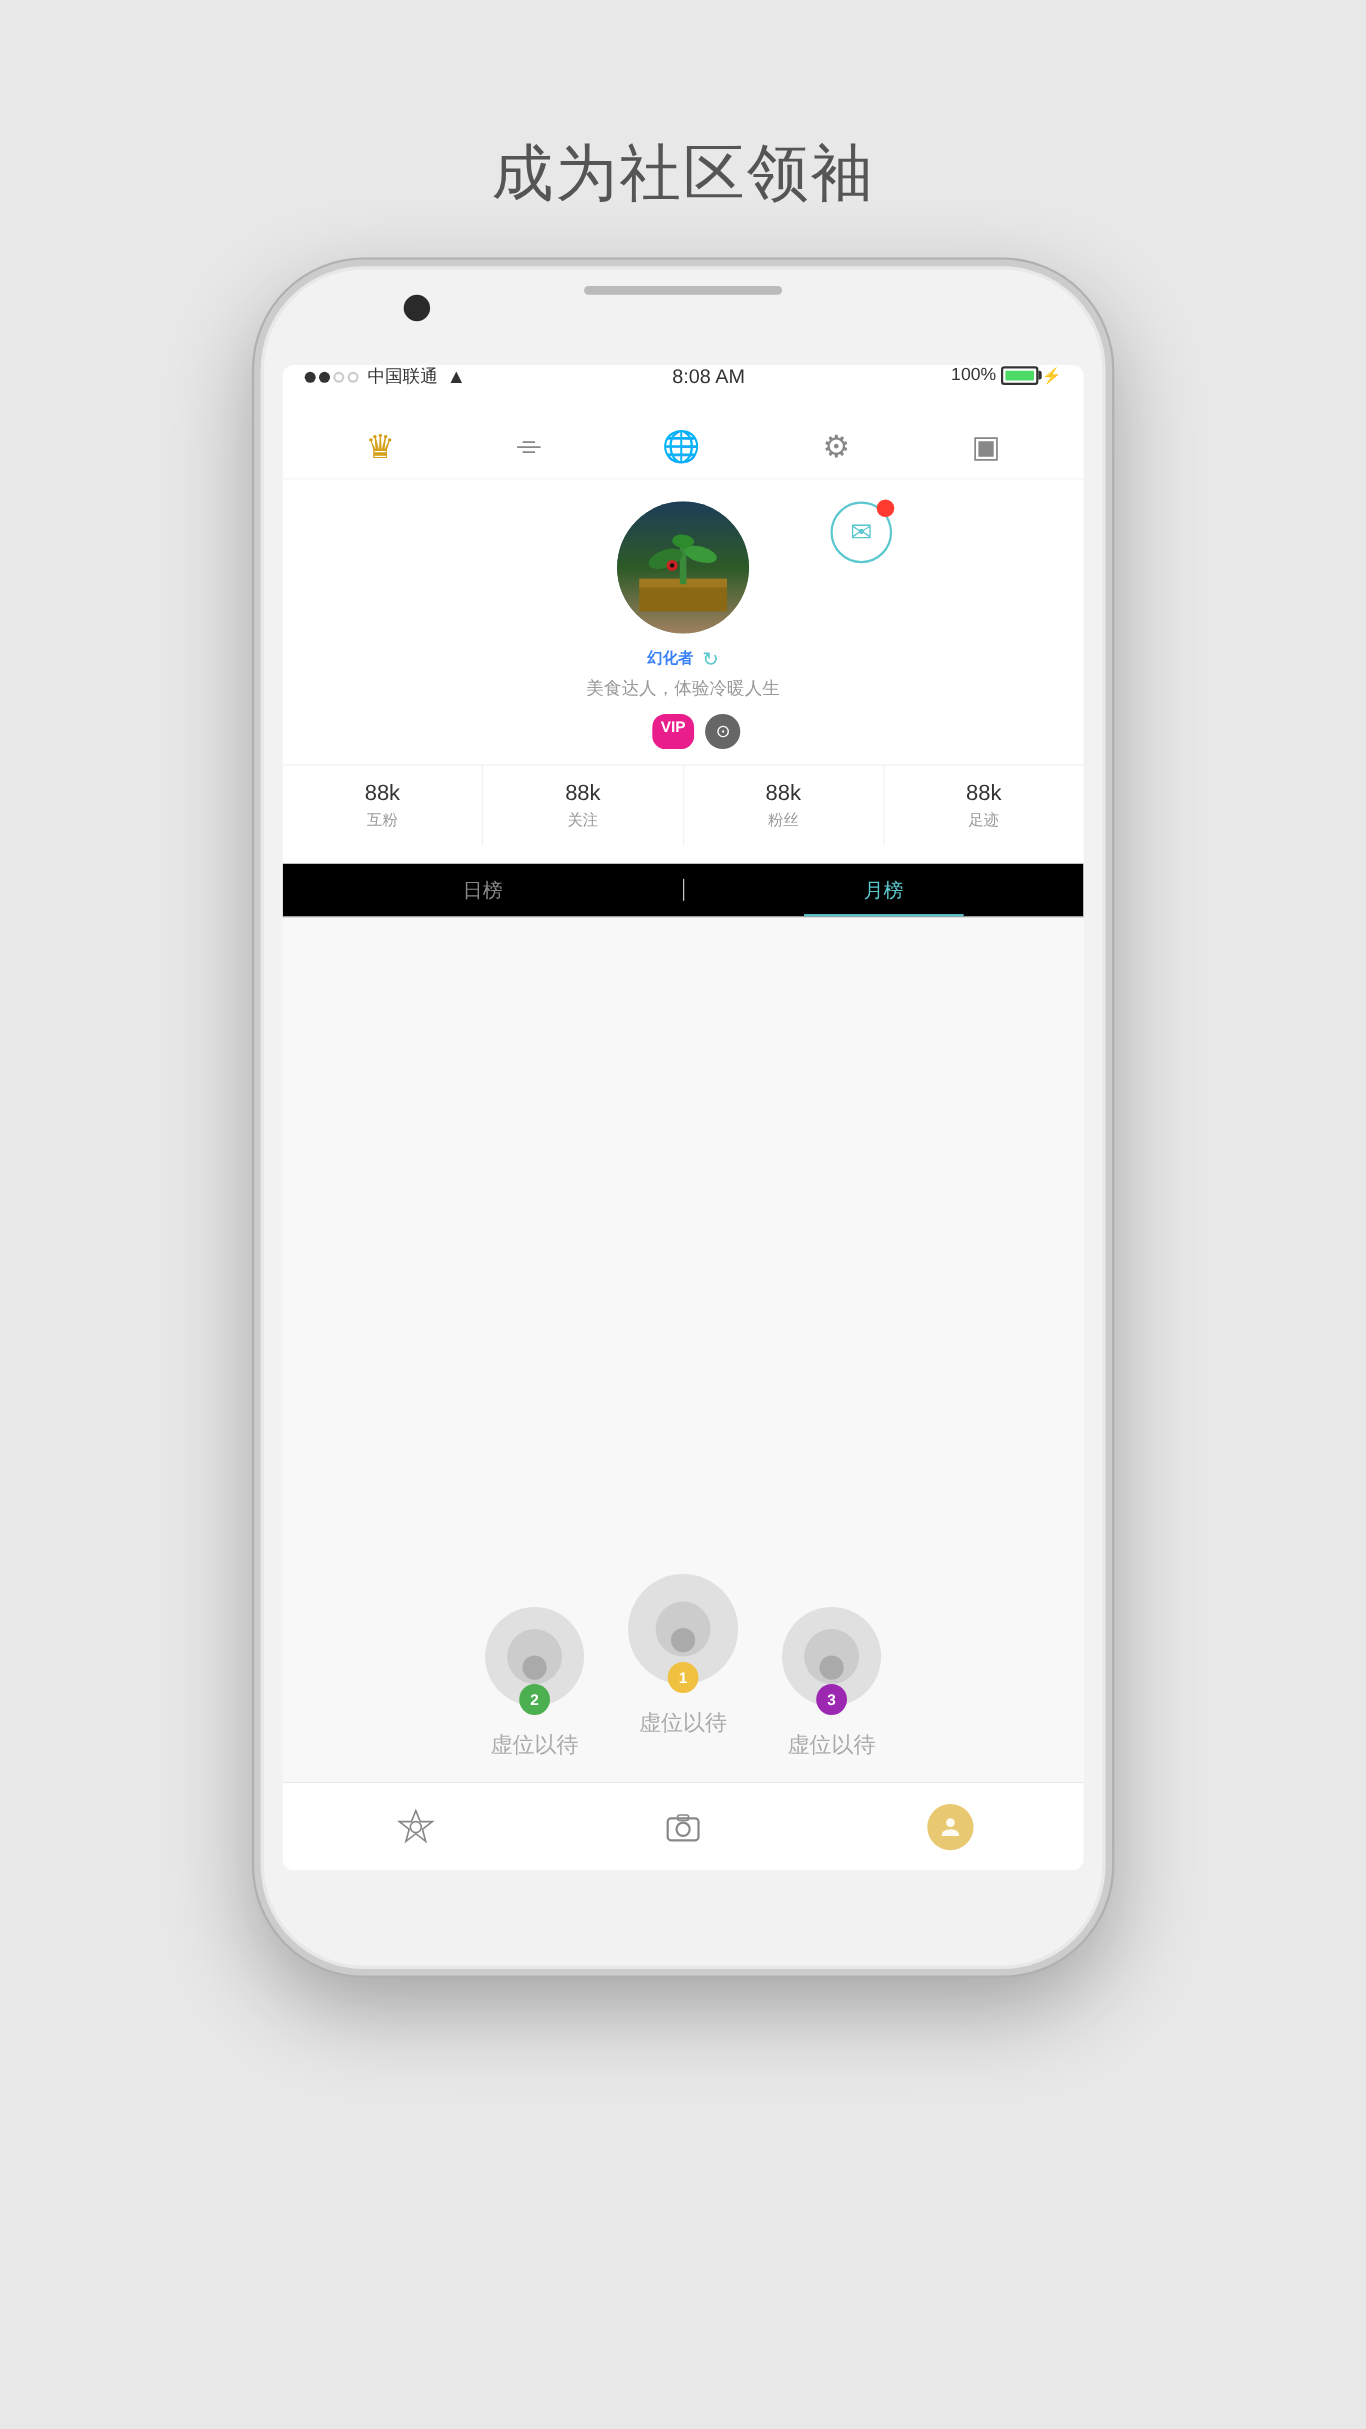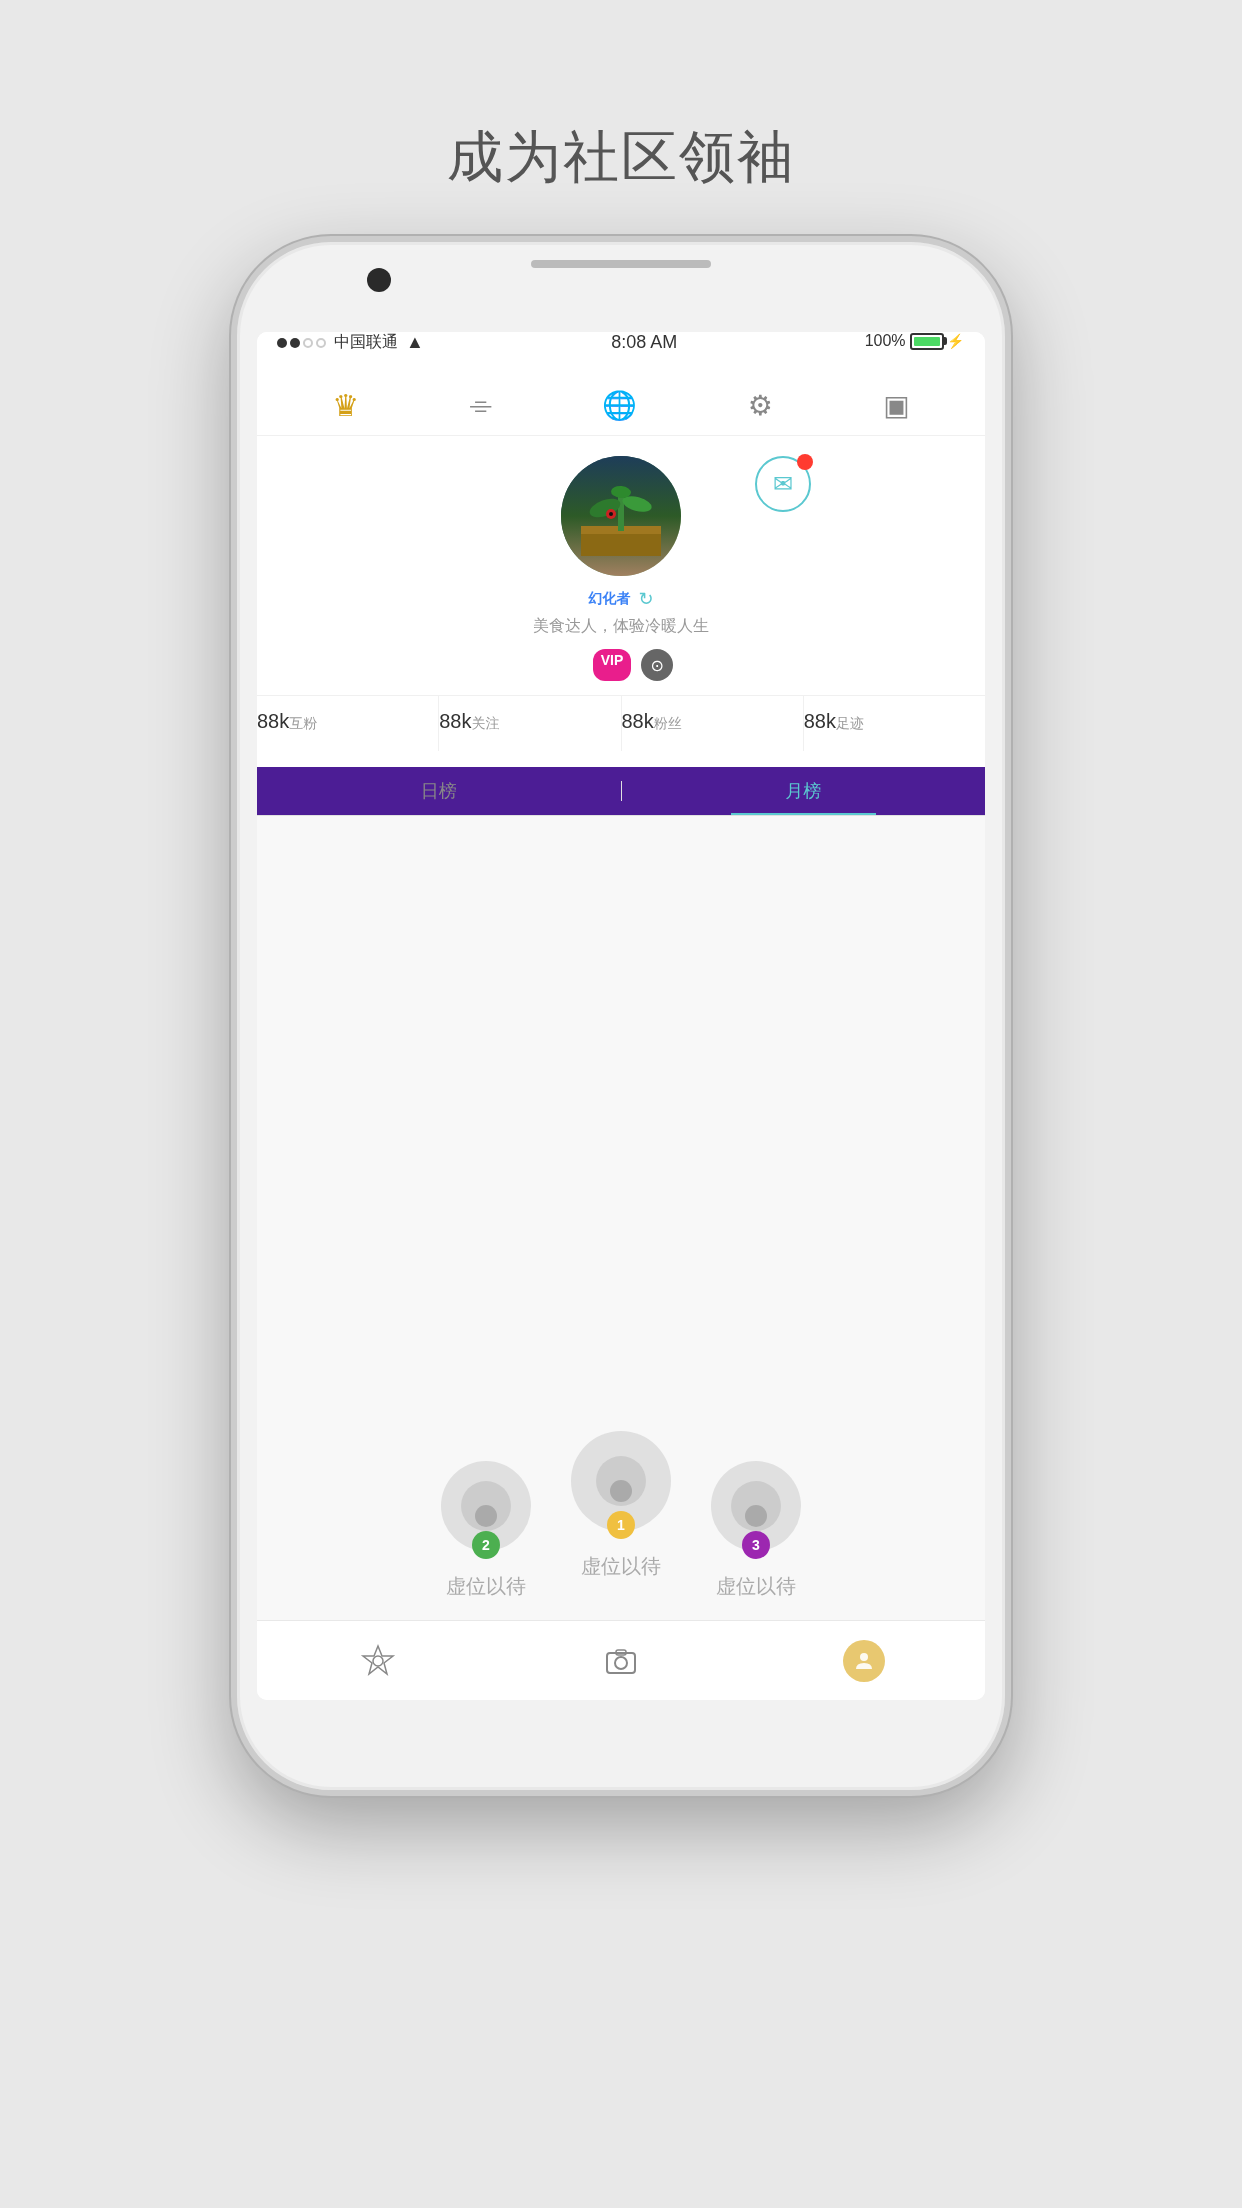--- a/index.html
+++ b/index.html
@@ -332,42 +332,42 @@
     }
 
     .stats-row {
       display: flex;
       width: 100%;
       border-top: 1px solid #f0f0f0;
     }
     .stat-item {
       flex: 1;
       display: flex;
-      flex-direction: row;
+      flex-direction: column;
       align-items: center;
       padding: 14px 0;
       border-right: 1px solid #f0f0f0;
     }
     .stat-item:last-child { border-right: none; }
     .stat-number {
       font-size: 20px;
       color: #333;
       font-weight: 500;
       margin-bottom: 4px;
     }
     .stat-label {
       font-size: 14px;
       color: #999;
     }
 
     
     .tab-bar {
       display: flex;
       border-bottom: 1px solid #e0e0e0;
-      background: #4c1d95;
+      background: #000000;
       flex-shrink: 0;
     }
     .tab-item {
       flex: 1;
       height: 48px;
       display: flex;
       align-items: center;
       justify-content: center;
       font-size: 18px;
       cursor: pointer;

